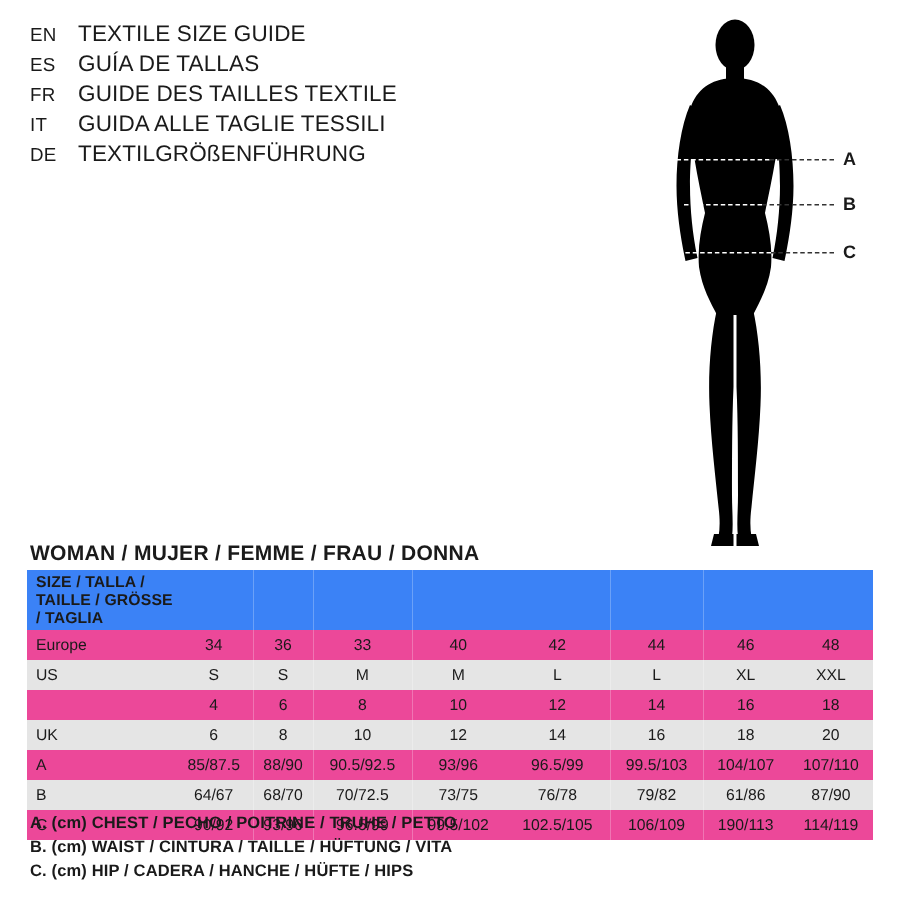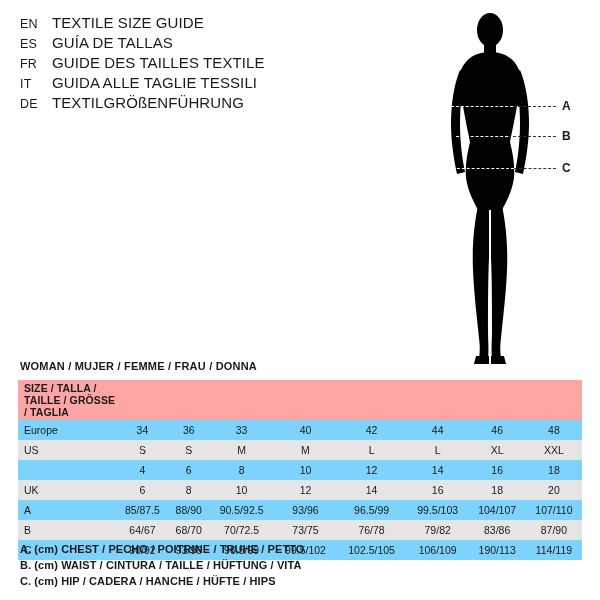--- a/index.html
+++ b/index.html
@@ -73,21 +73,21 @@
     font-size: 12px;
     font-weight: bold;
     color: #1a1a1a;
   }
 
   
   .woman-title {
     position: absolute;
     left: 20px;
     top: 360px;
-    font-size: 11px;
+    font-size: 14px;
     font-weight: bold;
     letter-spacing: 0.2px;
     color: #1a1a1a;
   }
   table.size-table {
     position: absolute;
     left: 18px;
     top: 380px;
     width: 564px;
     border-collapse: collapse;
@@ -99,28 +99,28 @@
     height: 16px;
     text-align: center;
     vertical-align: middle;
   }
   table.size-table td.label {
     text-align: left;
     padding-left: 6px;
     width: 92px;
   }
   tr.head-row {
-    background: #fca5a5;
+    background: #3b82f6;
     font-weight: bold;
   }
   tr.head-row td.label {
     letter-spacing: 0.1px;
   }
   tr.shade {
-    background: #7dd3fc;
+    background: #ec4899;
   }
   tr.plain {
     background: #e5e5e5;
   }
 
   
   .notes {
     position: absolute;
     left: 20px;
     top: 543px;
@@ -300,21 +300,21 @@
       </tr>
 
       <tr class="plain">
         <td class="label">B</td>
         <td>64/67</td>
         <td>68/70</td>
         <td>70/72.5</td>
         <td>73/75</td>
         <td>76/78</td>
         <td>79/82</td>
-        <td>83/86</td>
+        <td>61/86</td>
         <td>87/90</td>
       </tr>
 
       <tr class="shade">
         <td class="label">C</td>
         <td>90/92</td>
         <td>93/96</td>
         <td>96.5/99</td>
         <td>99.5/102</td>
         <td>102.5/105</td>

